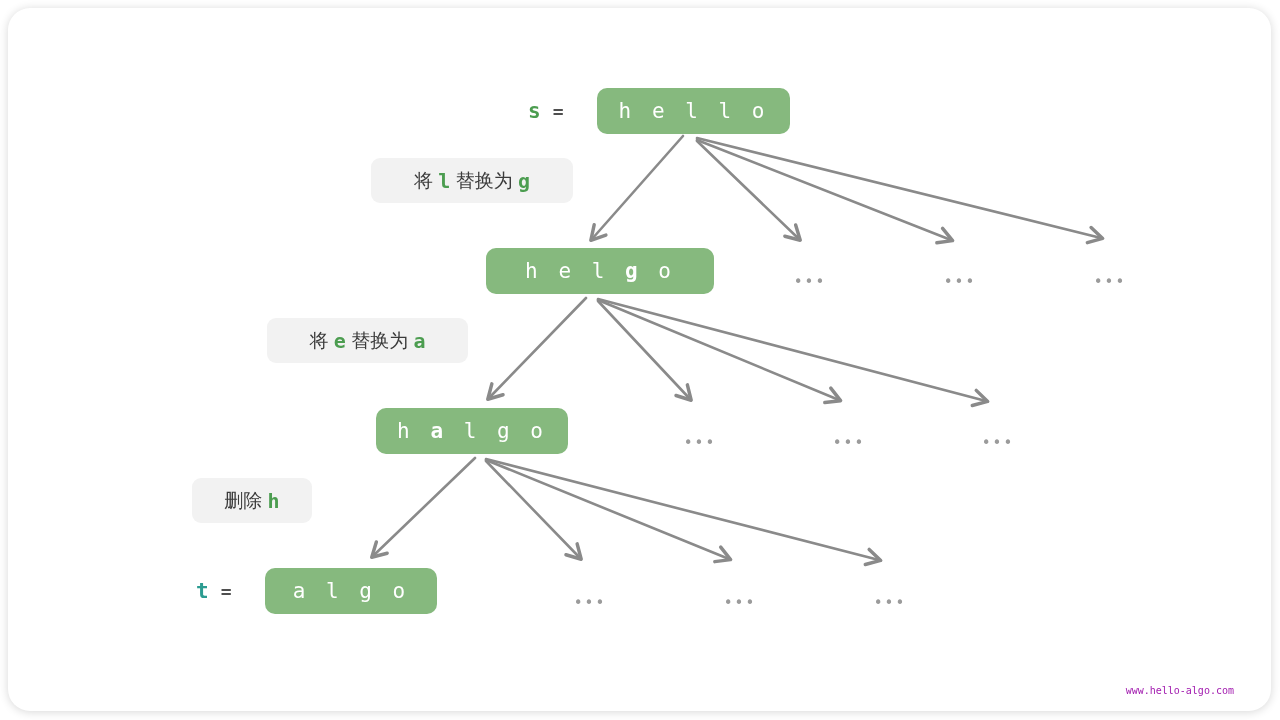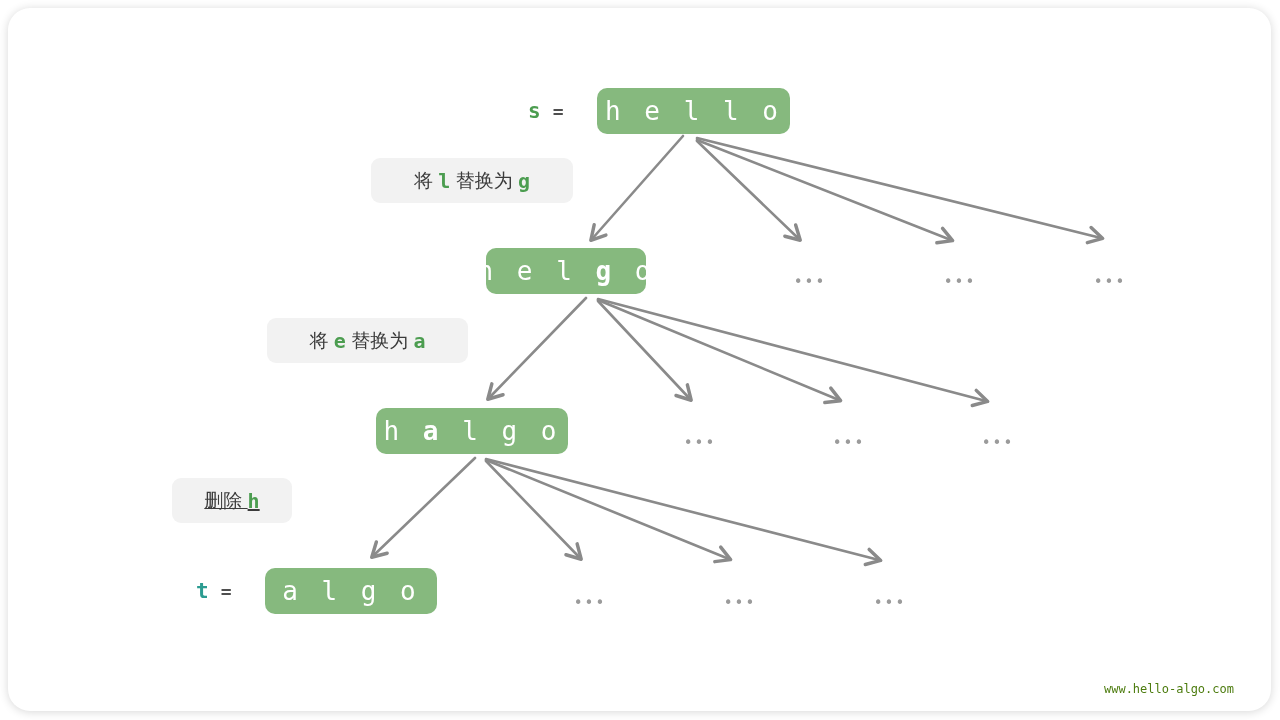--- a/index.html
+++ b/index.html
@@ -35,21 +35,21 @@
   .strbox {
     position: absolute;
     height: 46px;
     background: #86b97e;
     border-radius: 10px;
     display: flex;
     align-items: center;
     justify-content: center;
     color: #ffffff;
     font-family: "DejaVu Sans Mono", "Liberation Mono", monospace;
-    font-size: 26px;
+    font-size: 21px;
     letter-spacing: 4px;
     white-space: pre;
   }
   .strbox .boldchar {
     font-weight: 700;
   }
   .varrow {
     position: absolute;
     height: 46px;
     display: flex;
@@ -86,23 +86,23 @@
     color: #9b9b9b;
     font-size: 15px;
     letter-spacing: 2px;
     line-height: 1;
     font-family: "DejaVu Sans", sans-serif;
   }
   .watermark {
     position: absolute;
     right: 46px;
     bottom: 24px;
-    color: #4d7c0f;
+    color: #a21caf;
     font-family: "DejaVu Sans Mono", "Liberation Mono", monospace;
-    font-size: 12px;
+    font-size: 10px;
   }
 </style>
 </head>
 <body>
 
 <div class="canvas">
   <div class="card"></div>
 
   <svg class="arrows" viewBox="0 0 1280 720">
     <defs>
@@ -133,33 +133,33 @@
     <span class="eq">=</span>
   </div>
   <div class="strbox" style="left:597px; top:88px; width:193px;">
     <span>h e l l o</span><span class="boldchar"></span><span></span>
   </div>
 
   <div class="oplabel" style="left:371px; top:158px; width:202px;">
     <span>将 </span><span class="greenchar">l</span><span> 替换为 </span><span class="greenchar">g</span>
   </div>
 
-  <div class="strbox" style="left:486px; top:248px; width:160px;text-align:center;">
+  <div class="strbox" style="left:486px; top:248px; width:228px;text-align:center;">
     <span>h e l </span><span class="boldchar">g</span><span> o</span>
   </div>
 
   <div class="oplabel" style="left:267px; top:318px; width:201px;">
     <span>将 </span><span class="greenchar">e</span><span> 替换为 </span><span class="greenchar">a</span>
   </div>
 
   <div class="strbox" style="left:376px; top:408px; width:192px;">
     <span>h </span><span class="boldchar">a</span><span> l g o</span>
   </div>
 
-  <div class="oplabel" style="left:172px; top:478px; width:120px;text-decoration:underline;">
+  <div class="oplabel" style="left:192px; top:478px; width:120px;">
     <span>删除 </span><span class="greenchar">h</span><span></span><span class="greenchar"></span>
   </div>
 
   <div class="varrow" style="left:196px; top:568px;">
     <span class="var-teal">t</span>
     <span class="eq">=</span>
   </div>
   <div class="strbox" style="left:265px; top:568px; width:172px;">
     <span>a l g o</span><span class="boldchar"></span><span></span>
   </div>

